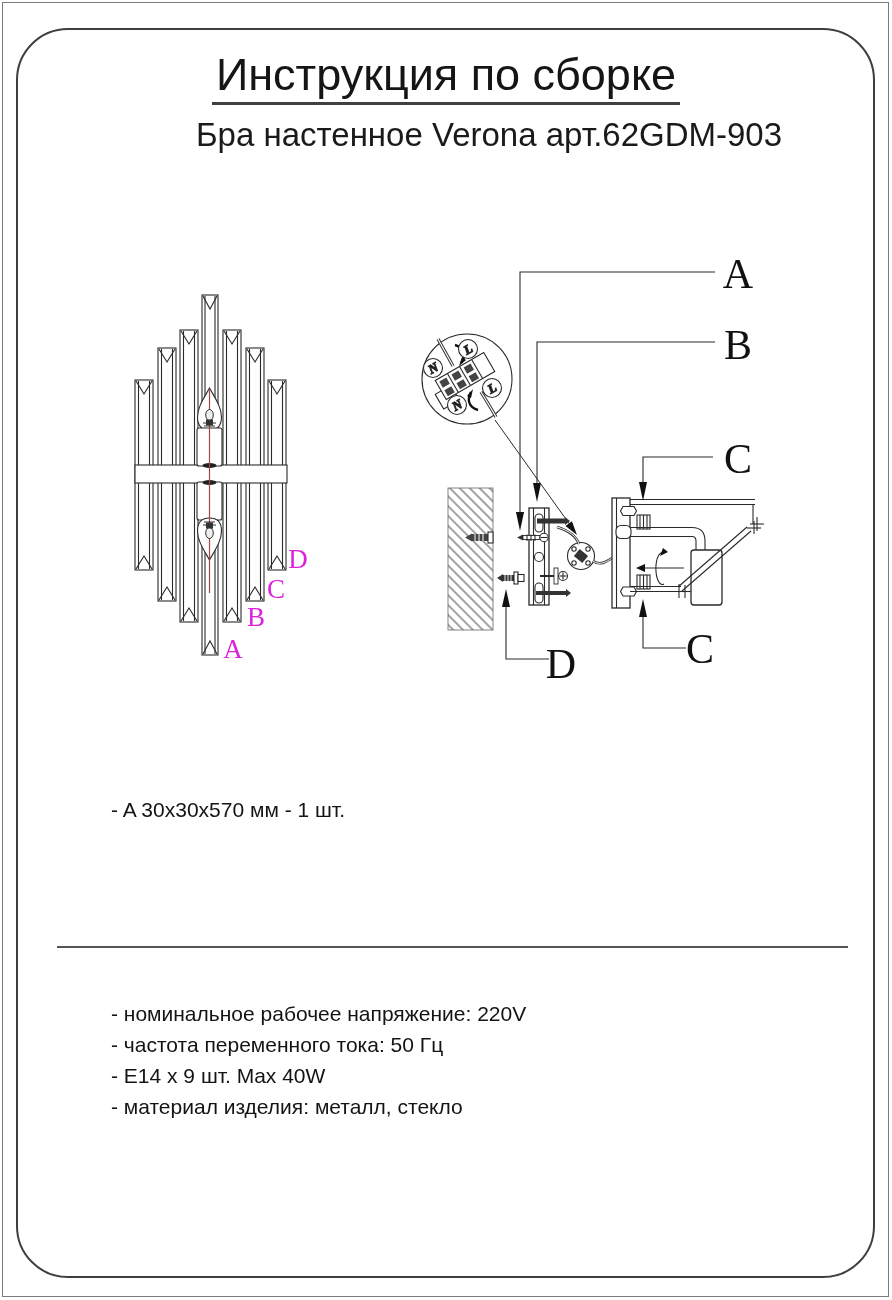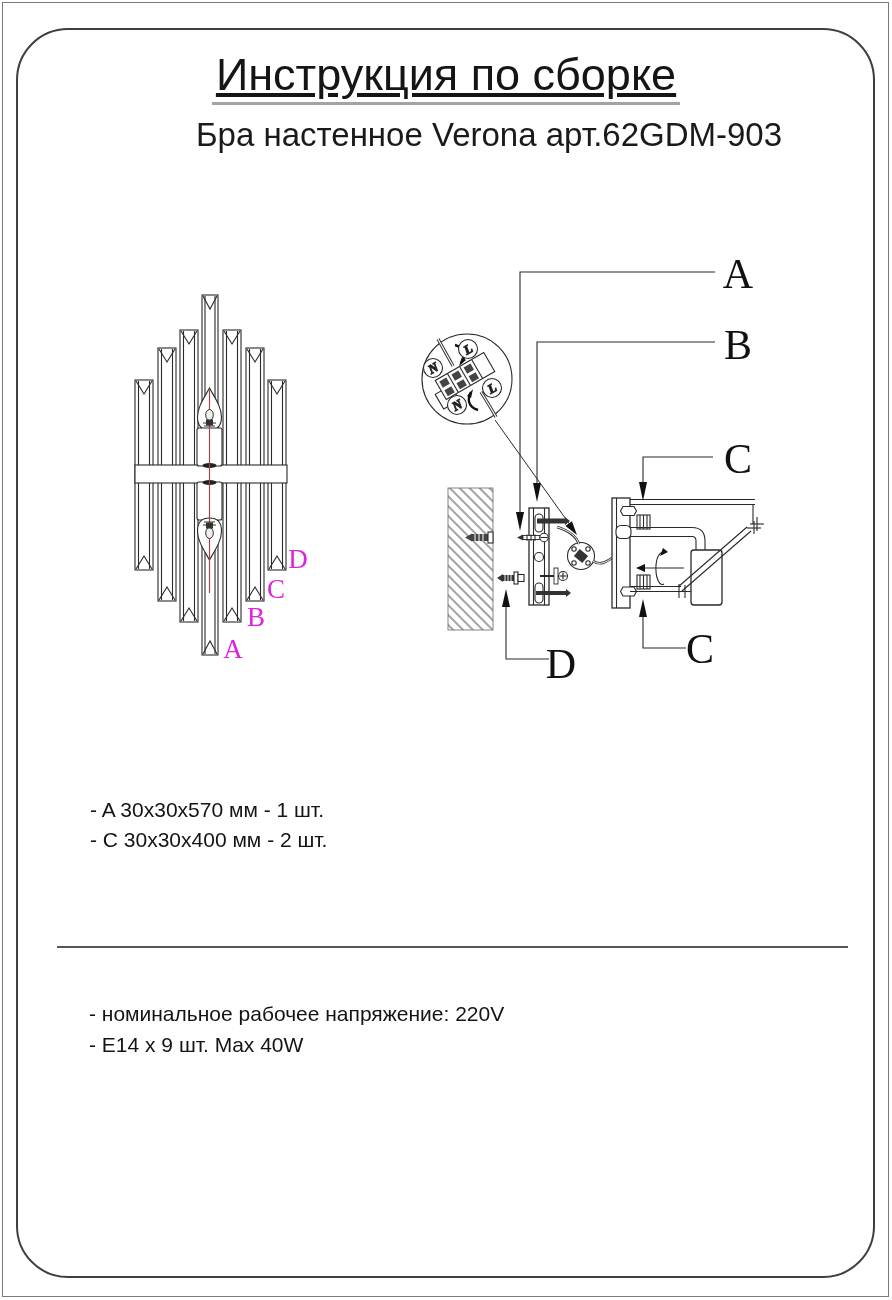--- a/index.html
+++ b/index.html
@@ -4,30 +4,30 @@
 <style>
   html,body{margin:0;padding:0;background:#fff;}
   #page{position:relative;width:892px;height:1300px;background:#fff;overflow:hidden;
         font-family:"Liberation Sans",sans-serif;color:#1a1a1a;}
   .outer-border{position:absolute;left:2px;top:2px;right:3px;bottom:3px;
         border:1px solid #7a7a7a;}
   .inner-border{position:absolute;left:16px;top:28px;width:855px;height:1246px;
         border:2px solid #3f3f3f;border-radius:52px;}
   .title-wrap{position:absolute;left:0;top:50px;width:892px;text-align:center;}
   .doc-title{display:inline-block;font-size:45px;line-height:1.1;font-weight:400;
-        color:#151515;border-bottom:3px solid #a3a3a3;padding:0 4px 2px 4px;margin:0;text-decoration:underline;}
+        color:#151515;border-bottom:3px solid #404040;padding:0 4px 2px 4px;margin:0;}
   .subtitle-wrap{position:absolute;left:0;top:116px;width:892px;text-align:center;padding-left:43px;}
   .doc-subtitle{font-size:33px;font-weight:400;color:#1a1a1a;margin:0;}
   svg text{font-family:"Liberation Serif",serif;}
   .callout{font-size:42px;fill:#111;}
   .part-letter{font-size:27px;fill:#dd22dd;}
   .terminal-letter{font-size:13px;font-style:italic;font-weight:bold;fill:#111;}
-  .parts-list{position:absolute;left:90px;top:795px;font-size:21px;line-height:29.5px;color:#141414;}
+  .parts-list{position:absolute;left:111px;top:795px;font-size:21px;line-height:29.5px;color:#141414;}
   .divider{position:absolute;left:57px;top:946px;width:791px;height:0;border-top:2px solid #555;}
-  .specs-list{position:absolute;left:89px;top:998px;font-size:21px;line-height:31px;color:#141414;}
+  .specs-list{position:absolute;left:111px;top:998px;font-size:21px;line-height:31px;color:#141414;}
   .lineart{position:absolute;left:0;top:0;}
 </style>
 </head>
 <body>
 
 <div id="page">
   <div class="outer-border"></div>
   <div class="inner-border"></div>
 
   <div class="title-wrap">
@@ -304,22 +304,23 @@
         <text class="callout" x="738" y="345" text-anchor="middle" dominant-baseline="central">B</text>
         <text class="callout" x="738" y="459" text-anchor="middle" dominant-baseline="central">C</text>
         <text class="callout" x="700" y="649" text-anchor="middle" dominant-baseline="central">C</text>
         <text class="callout" x="561" y="664" text-anchor="middle" dominant-baseline="central">D</text>
       </g>
     </g>
   </svg>
 
   <div class="parts-list">
     <div>- A 30x30x570 мм - 1 шт.</div>
-    <div>- C 30x30x400 мм - 2 шт.</div>
   </div>
 
   <div class="divider"></div>
 
   <div class="specs-list">
     <div>- номинальное рабочее напряжение: 220V</div>
+    <div>- частота переменного тока: 50 Гц</div>
     <div>- E14 x 9 шт. Max 40W</div>
+    <div>- материал изделия: металл, стекло</div>
   </div>
 </div>
 
 </body></html>

